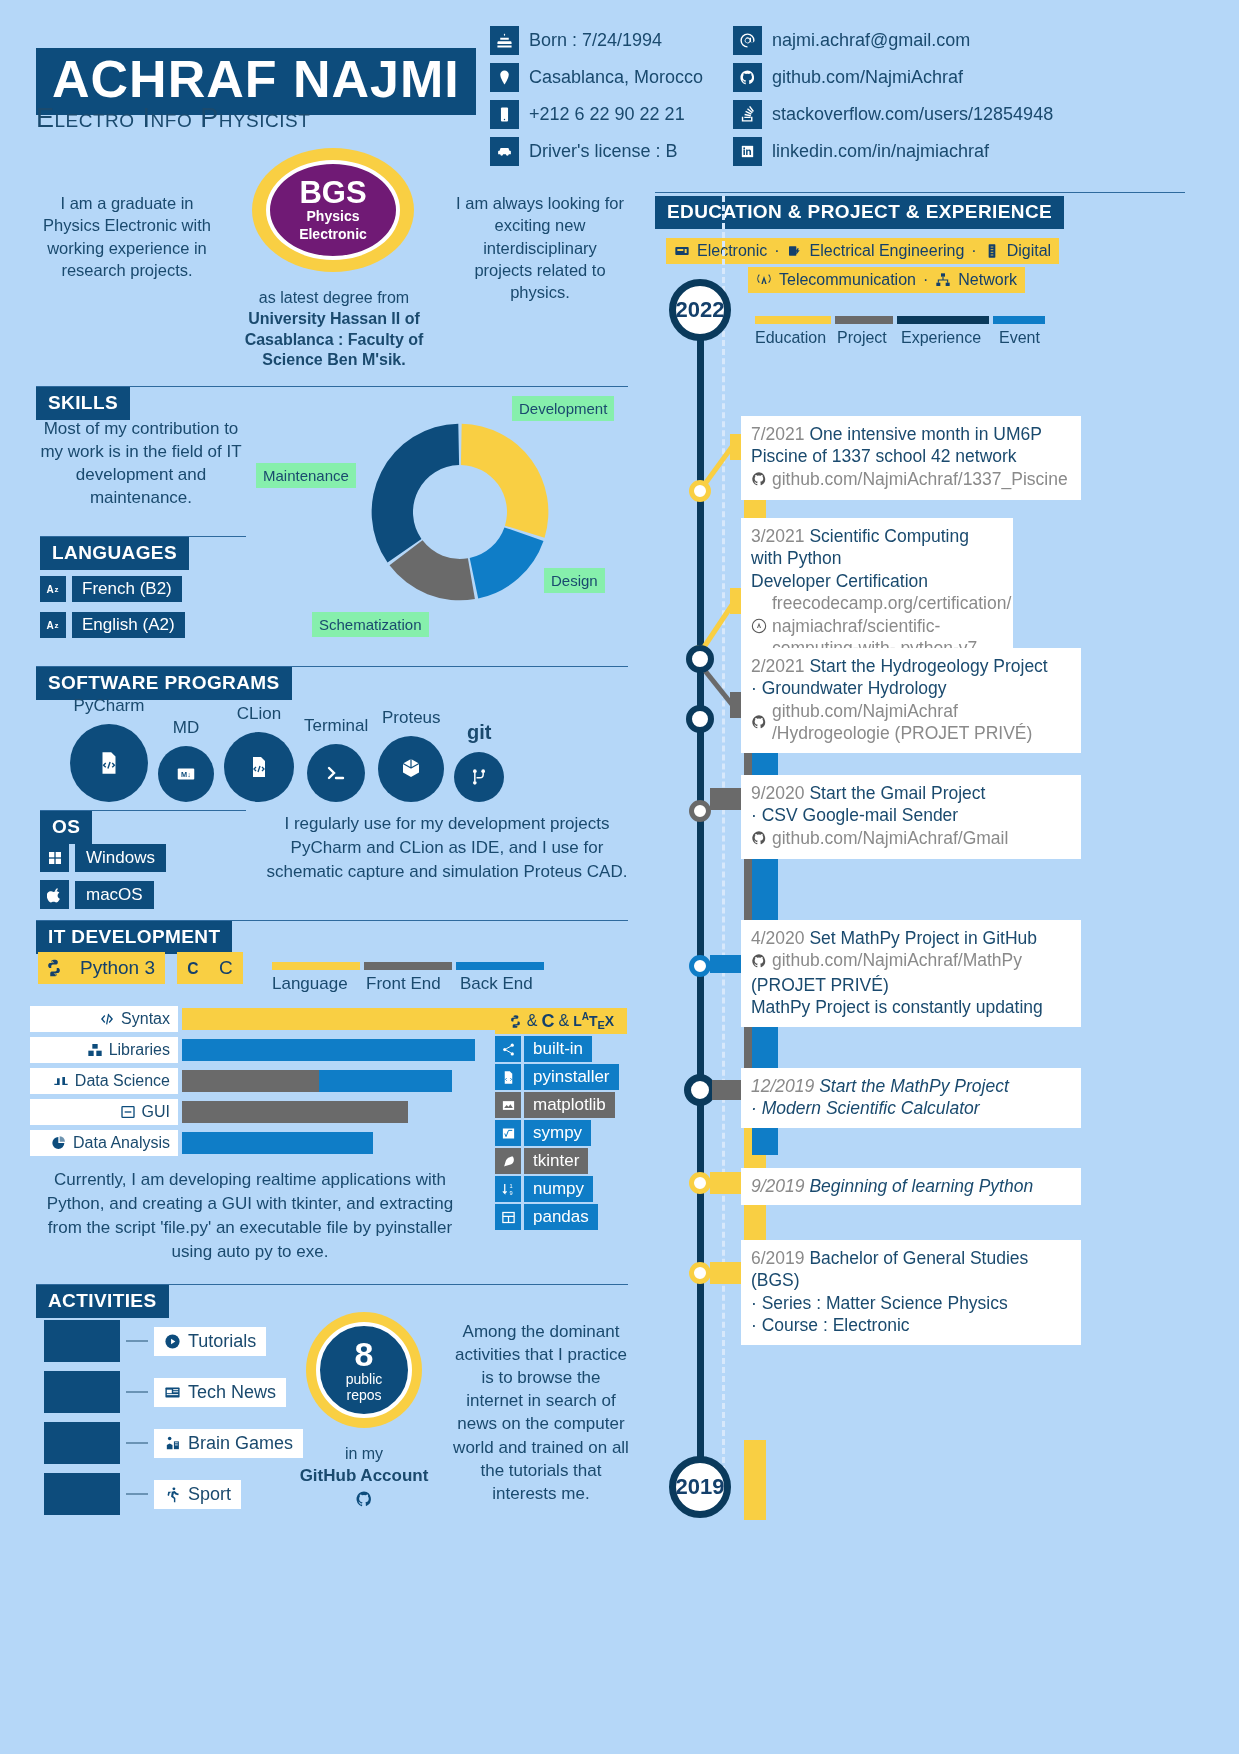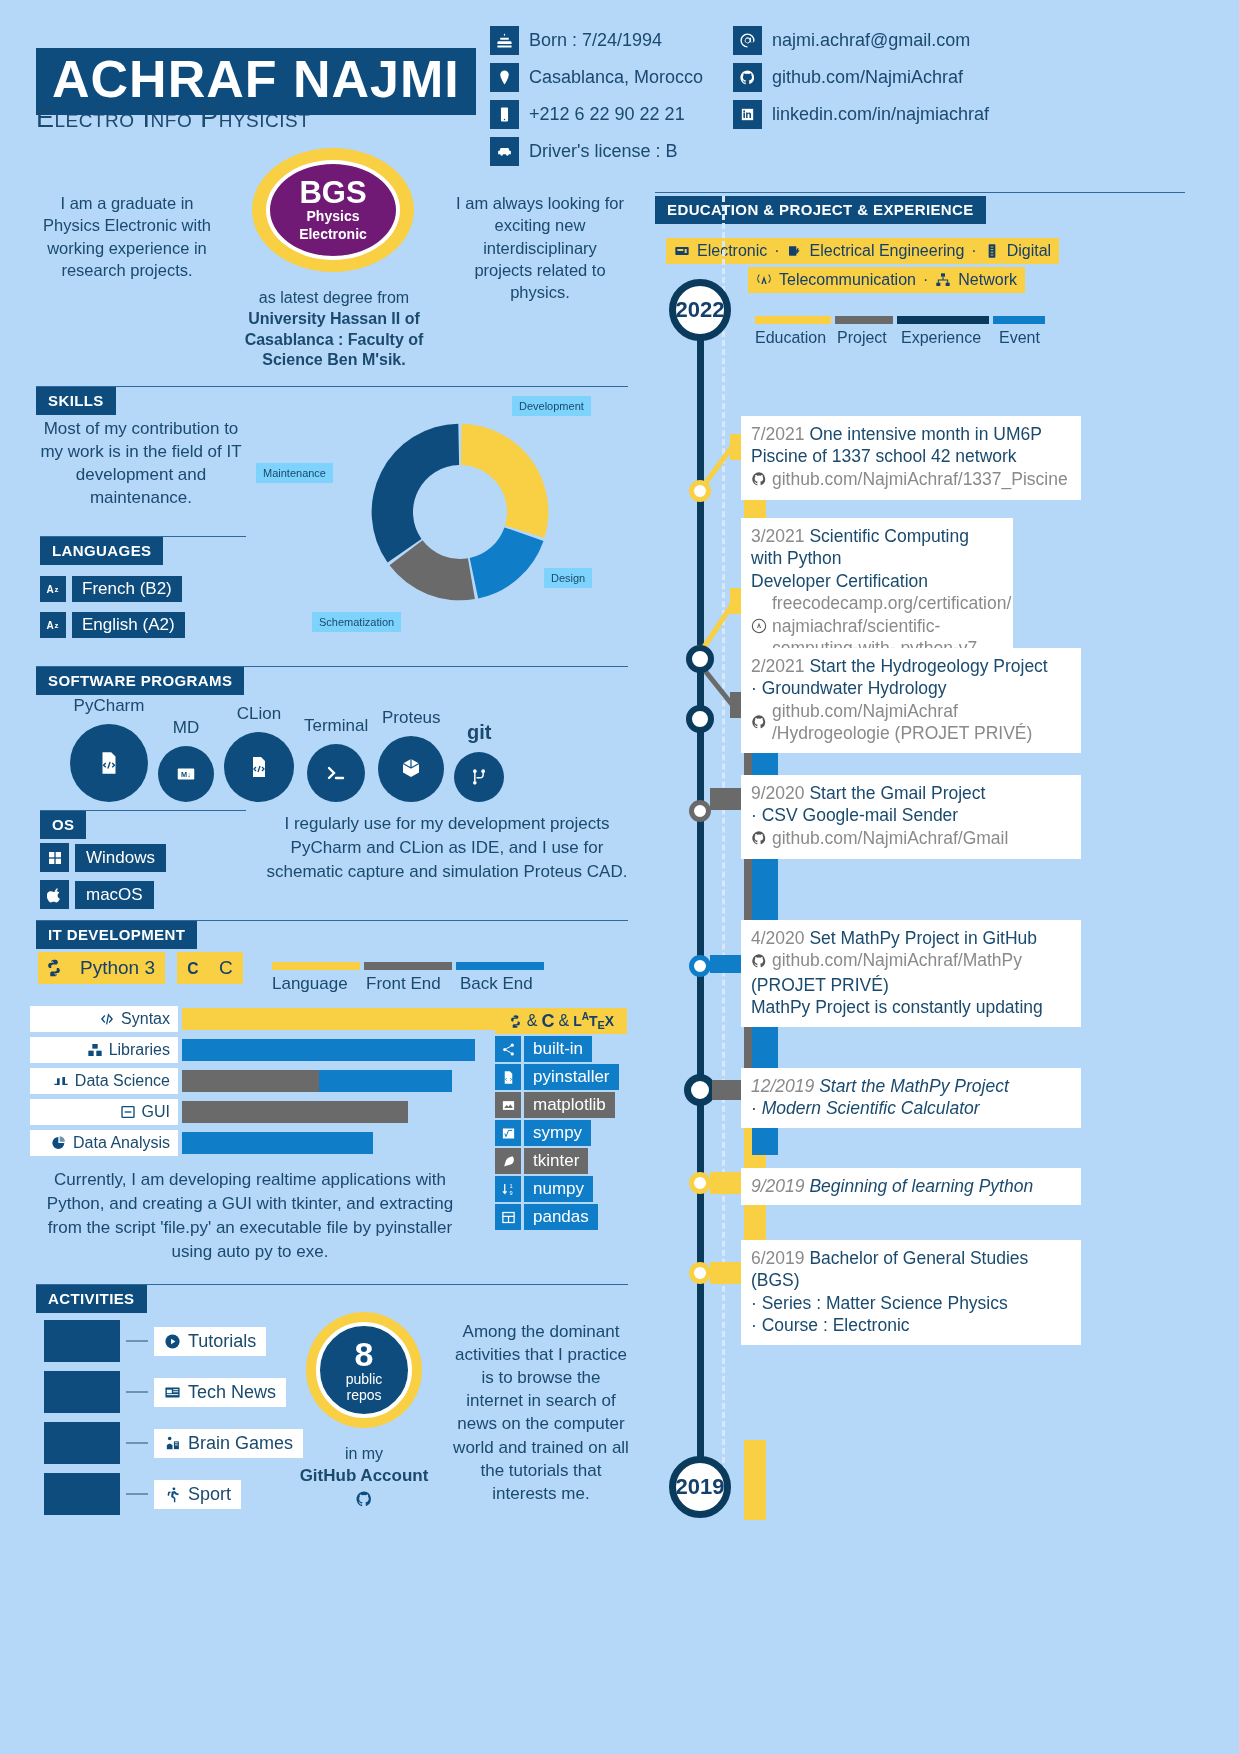--- a/index.html
+++ b/index.html
@@ -8,21 +8,21 @@
     background: #b5d7f8;
     font-family: "Liberation Sans", sans-serif;
     color: #1a4a6e;
     position: relative;
     overflow: hidden;
   }
   .page { position: relative; width:1239px; height:1754px; }
 
   .sec-title {
     display:inline-block; background:#0d4c7c; color:#fff;
-    font-size:15px; font-weight:bold; letter-spacing:.4px;
+    font-size:19px; font-weight:bold; letter-spacing:.4px;
     padding:5px 12px 6px 12px;
   }
   .sec-rule { border-top:1.5px solid #2e6a9e; }
 
   
   #name-bar {
     position:absolute; left:36px; top:48px;
     background:#0d4c7c; padding:4px 16px 8px 16px;
   }
   #name-bar .nm { color:#fff; font-size:52px; font-weight:bold; letter-spacing:1px; line-height:1.05;}
@@ -61,22 +61,22 @@
 
   #blurb-left { position:absolute; left:34px; top:192px; width:186px; text-align:center; font-size:16.5px; line-height:1.35;}
   #blurb-right { position:absolute; left:452px; top:192px; width:176px; text-align:center; font-size:16.5px; line-height:1.35;}
 
   
   #skills-head { position:absolute; left:36px; top:386px; width:592px; }
   #skills-text { position:absolute; left:30px; top:418px; width:222px; text-align:center; font-size:17px; line-height:1.35;}
 
   #donut { position:absolute; left:366px; top:418px; width:188px; height:188px; }
   .dlabel {
-    position:absolute; background:#7dd3fc; color:#1a4a6e;
-    font-size:11px; padding:4px 7px; white-space:nowrap;
+    position:absolute; background:#86efac; color:#1a4a6e;
+    font-size:15px; padding:4px 7px; white-space:nowrap;
   }
   #lbl-dev { left:512px; top:396px; }
   #lbl-maint { left:256px; top:463px; }
   #lbl-design { left:544px; top:568px; }
   #lbl-schem { left:312px; top:612px; }
 
   
   #lang-head { position:absolute; left:40px; top:536px; width:206px;}
   .lang-row { display:flex; align-items:center; margin-top:10px; }
   .lang-icon {
@@ -258,20 +258,28 @@
       </span>
       <span class="ctext">najmi.achraf@gmail.com</span>
     </div>
     <div class="contact-row">
       <span class="cicon">
         <svg viewBox="0 0 24 24">
             <path d="M12 2a10 10 0 00-3.2 19.5c.5.1.7-.2.7-.5v-1.8c-2.8.6-3.4-1.3-3.4-1.3-.5-1.2-1.1-1.5-1.1-1.5-.9-.6.1-.6.1-.6 1 .1 1.5 1 1.5 1 .9 1.5 2.3 1.1 2.9.8a2 2 0 01.6-1.3c-2.2-.2-4.6-1.1-4.6-5a3.9 3.9 0 011-2.7 3.6 3.6 0 01.1-2.6s.9-.3 2.8 1a9.4 9.4 0 015 0c1.9-1.3 2.8-1 2.8-1a3.6 3.6 0 01.1 2.6 3.9 3.9 0 011 2.7c0 3.9-2.3 4.8-4.6 5a2.3 2.3 0 01.7 1.8v2.6c0 .3.2.6.7.5A10 10 0 0012 2z"></path>
           </svg>
       </span>
       <span class="ctext">github.com/NajmiAchraf</span>
+    </div>
+    <div class="contact-row">
+      <span class="cicon">
+        <svg viewBox="0 0 24 24">
+            <path d="M17 20v-5h2v7H4v-7h2v5h11zM7.5 17h9v-2h-9v2zm.2-4.1l8.8 1.8.4-2-8.8-1.8-.4 2zm1.2-4.3l8.1 3.8.9-1.8-8.2-3.8-.8 1.8zm2.4-4l6.9 5.8 1.3-1.6-6.9-5.7-1.3 1.5zM15.8 0l-1.6 1.2 5.3 7.2 1.6-1.2L15.8 0z"></path>
+          </svg>
+      </span>
+      <span class="ctext">stackoverflow.com/users/12854948</span>
     </div>
     <div class="contact-row">
       <span class="cicon">
         <svg viewBox="0 0 24 24">
             <path d="M4 4h16v16H4z" fill="#fff"></path>
             <path d="M6.2 9.3h2.2V17H6.2zM7.3 6a1.3 1.3 0 110 2.6A1.3 1.3 0 017.3 6zM10 9.3h2.1v1.1h.1a2.3 2.3 0 012.1-1.2c2.3 0 2.7 1.5 2.7 3.4V17h-2.2v-3.9c0-.9 0-2.1-1.3-2.1s-1.4 1-1.4 2V17H10z" fill="#0d4c7c"></path>
           </svg>
       </span>
       <span class="ctext">linkedin.com/in/najmiachraf</span>
     </div>

